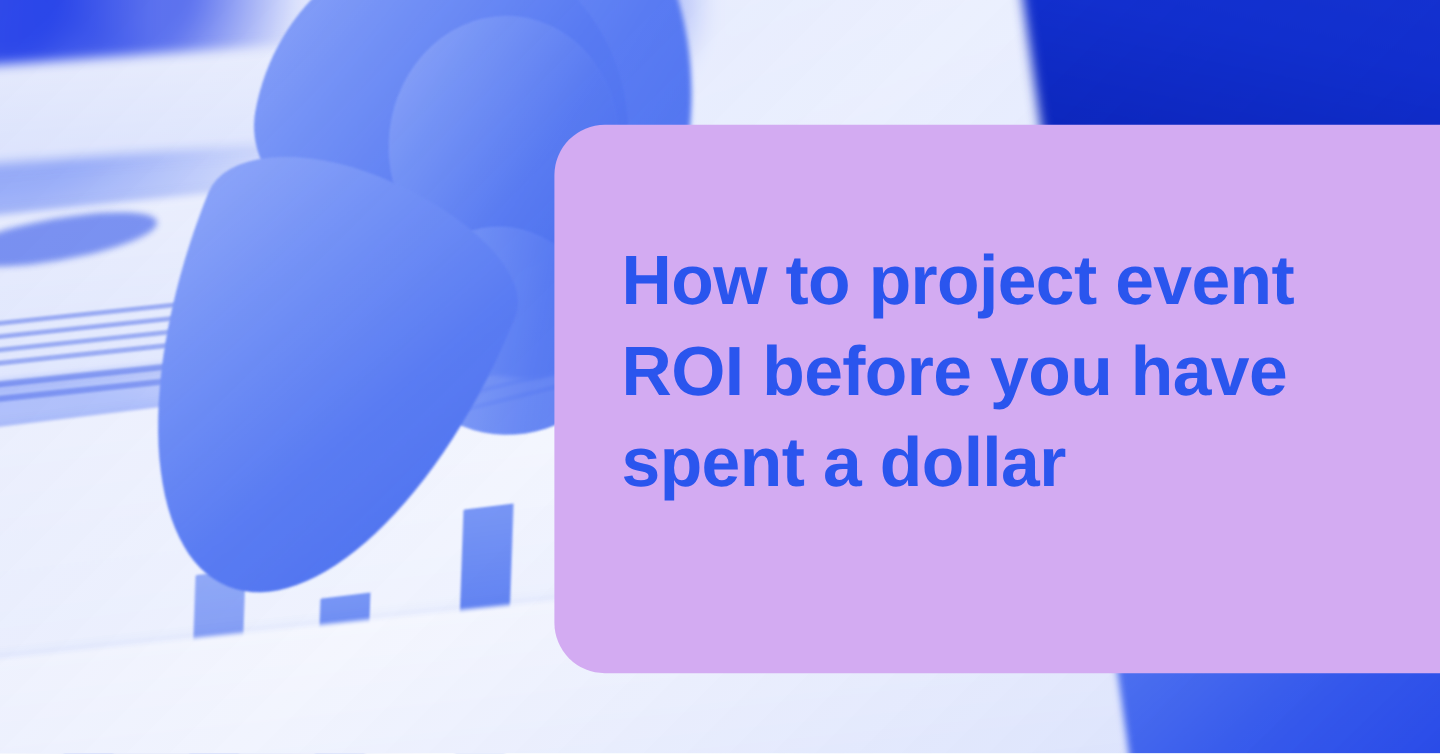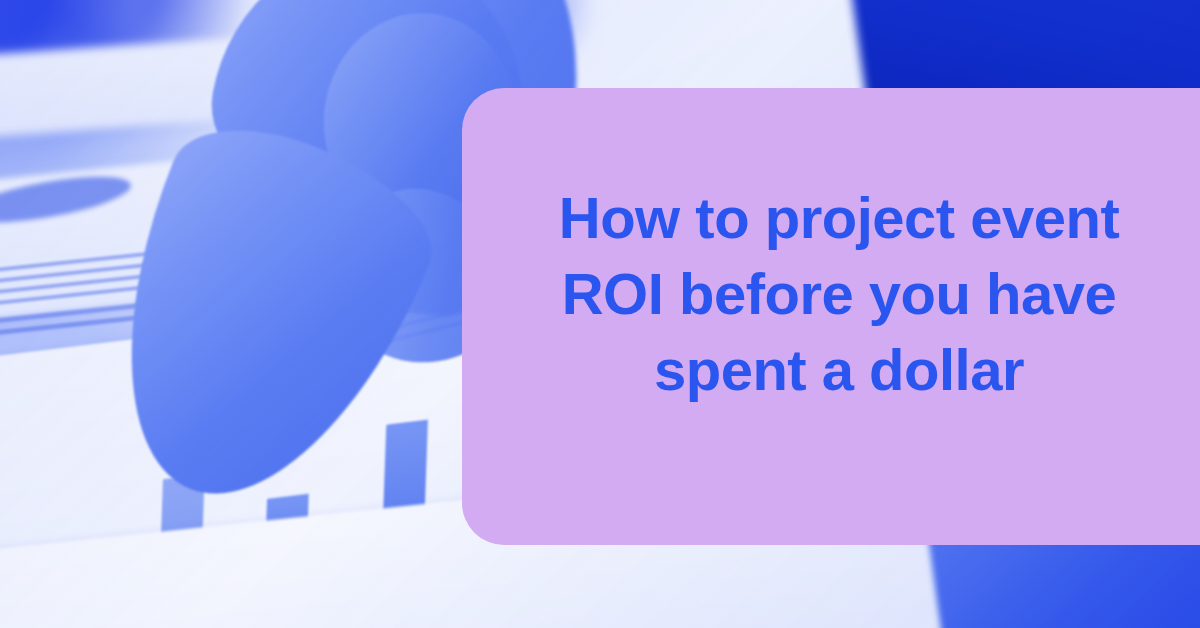--- a/index.html
+++ b/index.html
@@ -166,28 +166,27 @@
     inset: 0;
     background: linear-gradient(135deg, rgba(58,95,235,0.14) 0%, rgba(58,95,235,0.05) 45%, rgba(58,95,235,0.16) 100%);
     mix-blend-mode: multiply;
     pointer-events: none;
   }
 
   
   .headline-card {
     position: absolute;
     left: 462px;
-    top: 88px;
+    top: 104px;
     width: 738px;
     height: 457px;
     background: #d3abf2;
     border-radius: 42px 0 0 42px;
     box-sizing: border-box;
     padding: 92px 40px 40px 56px;
-    text-align: center;
   }
   .headline {
     margin: 0;
     color: #2a55ee;
     font-family: "Liberation Sans", sans-serif;
     font-size: 58px;
     line-height: 76px;
     font-weight: 700;
     letter-spacing: -0.5px;
     white-space: pre-line;

